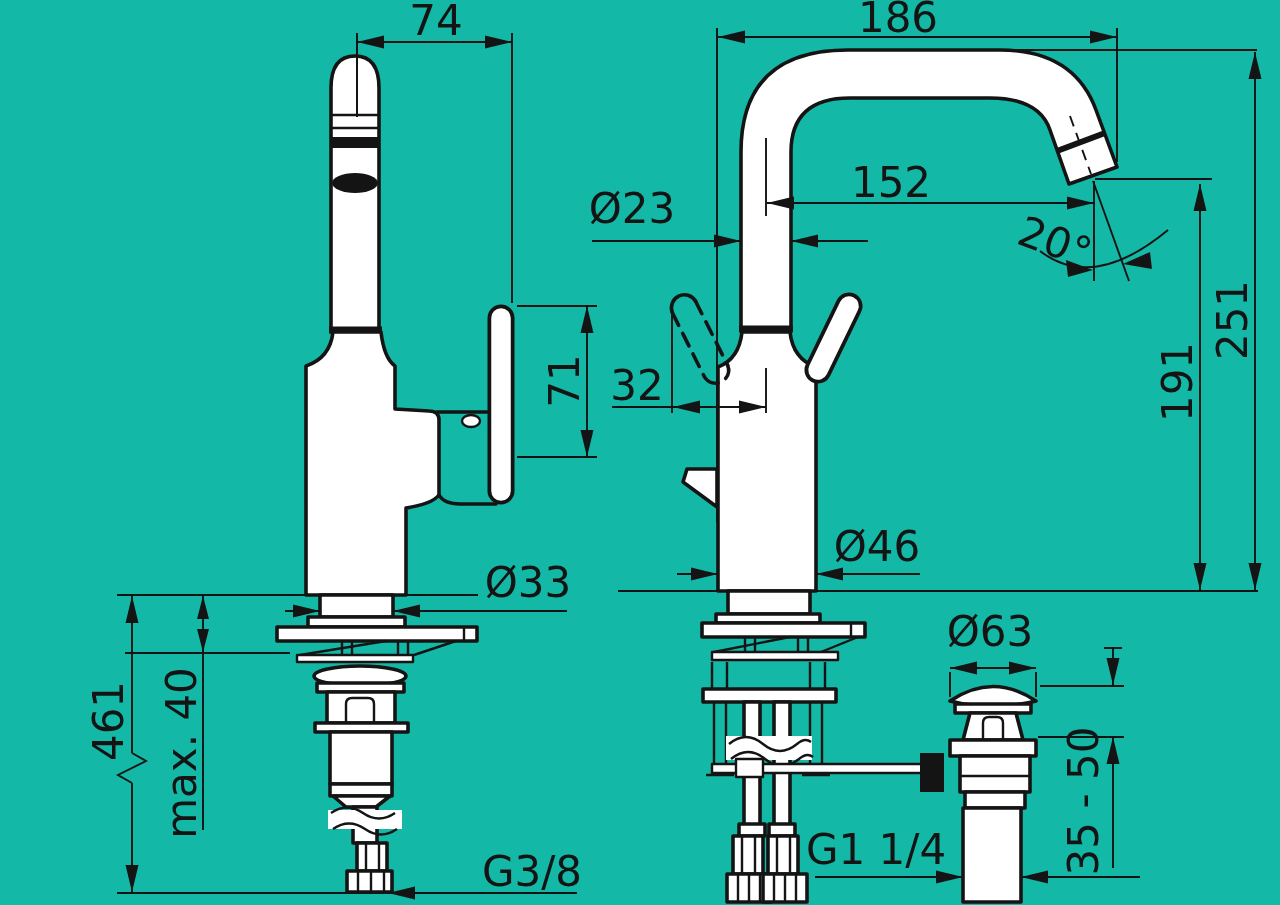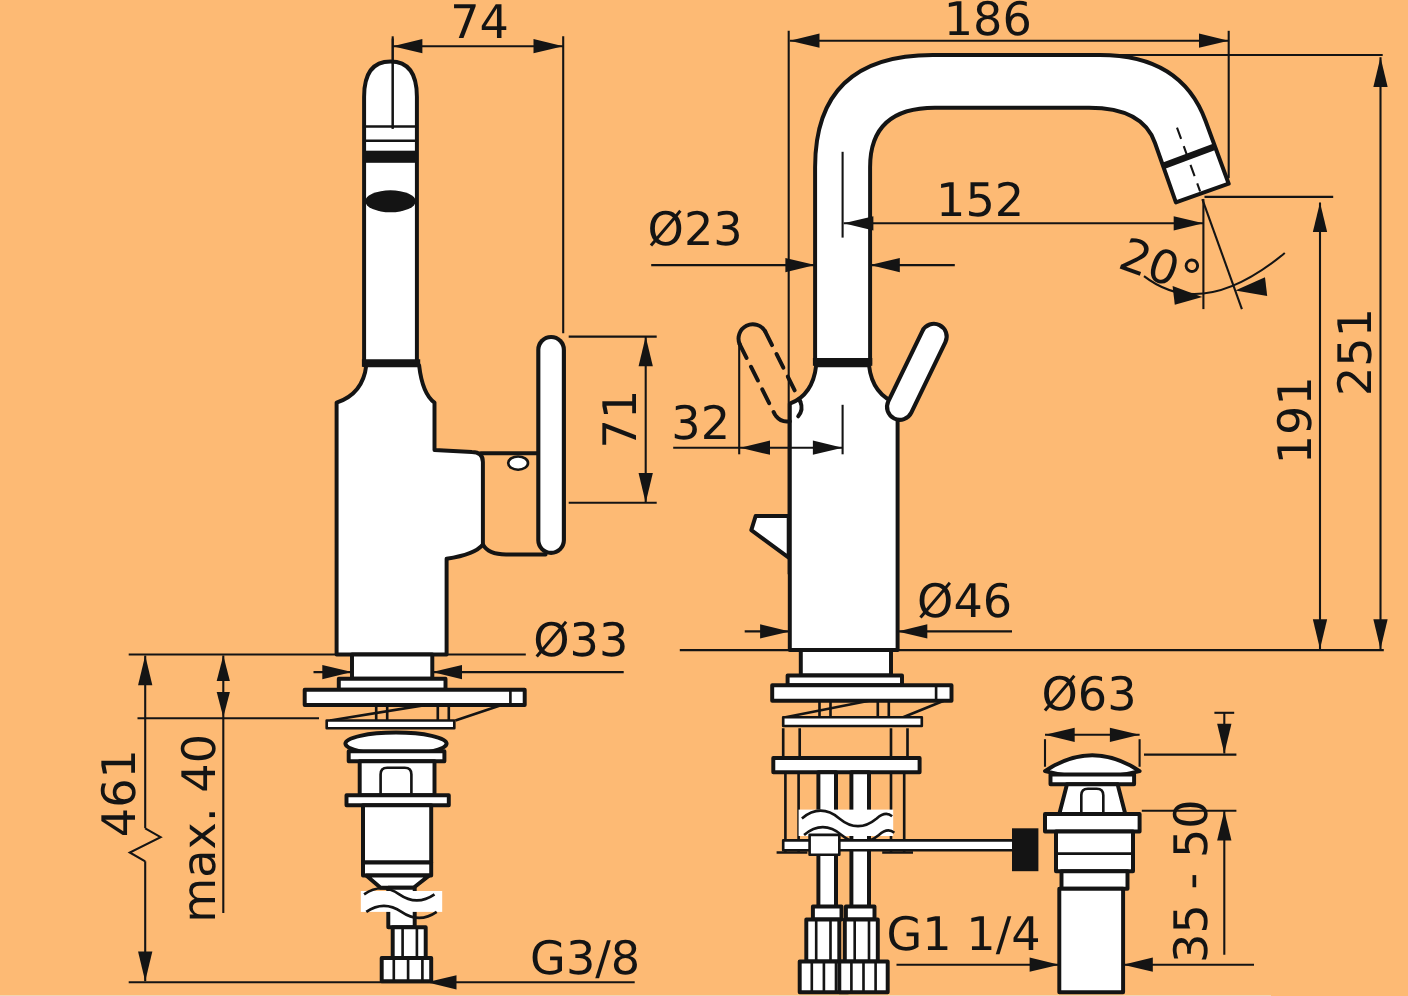--- a/index.html
+++ b/index.html
@@ -1,16 +1,16 @@
 <!DOCTYPE html>
 <html><head>
 <meta charset="utf-8">
 <style>
   html,body{margin:0;padding:0;background:#e8e8e8;}
-  #stage{width:1280px;height:905px;background:#fdba74;position:relative;overflow:hidden;}
+  #stage{width:1280px;height:905px;background:#14b8a6;position:relative;overflow:hidden;}
   svg{display:block;}
   .o  {fill:#ffffff;stroke:#141414;stroke-width:3.6;stroke-linejoin:round;}
   .o2 {fill:#ffffff;stroke:#141414;stroke-width:2.4;stroke-linejoin:round;}
   .s  {fill:none;stroke:#141414;stroke-width:3.6;stroke-linejoin:round;stroke-linecap:round;}
   .s2 {fill:none;stroke:#141414;stroke-width:2.4;stroke-linejoin:round;}
   .d  {fill:none;stroke:#141414;stroke-width:1.9;}
   .b  {fill:#141414;stroke:none;}
   .w  {fill:#ffffff;stroke:none;}
   .dash  {stroke-dasharray:14 9;}
   .dash2 {stroke-dasharray:11 7;}

